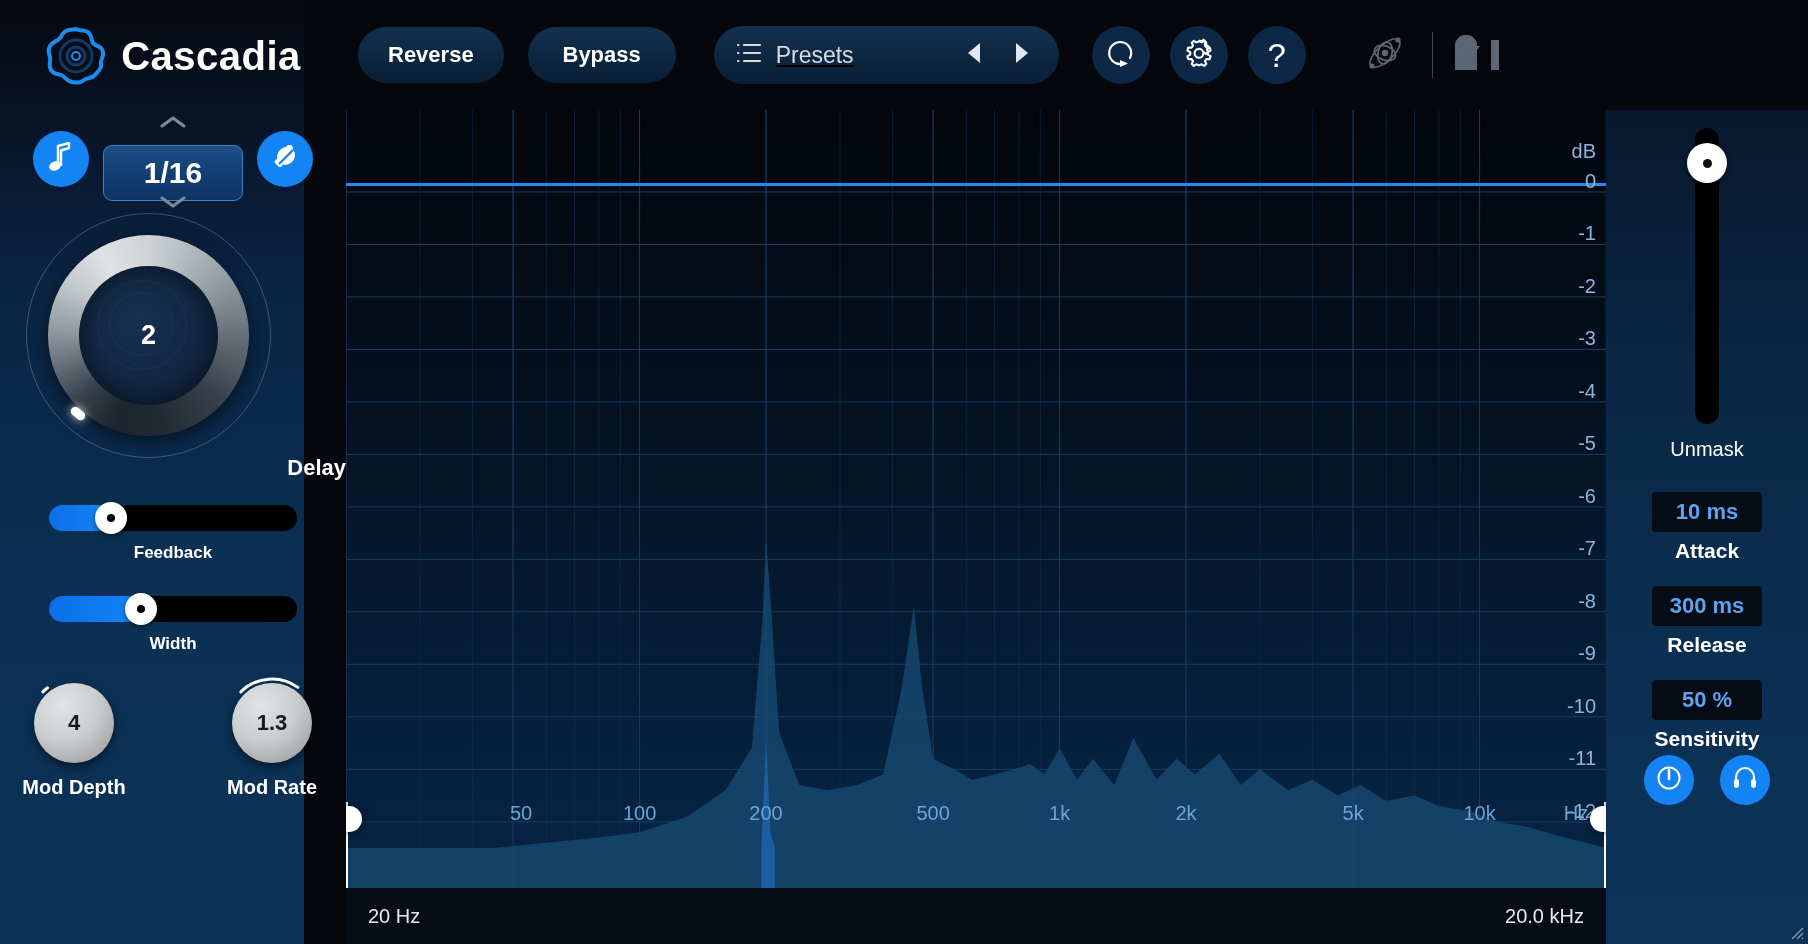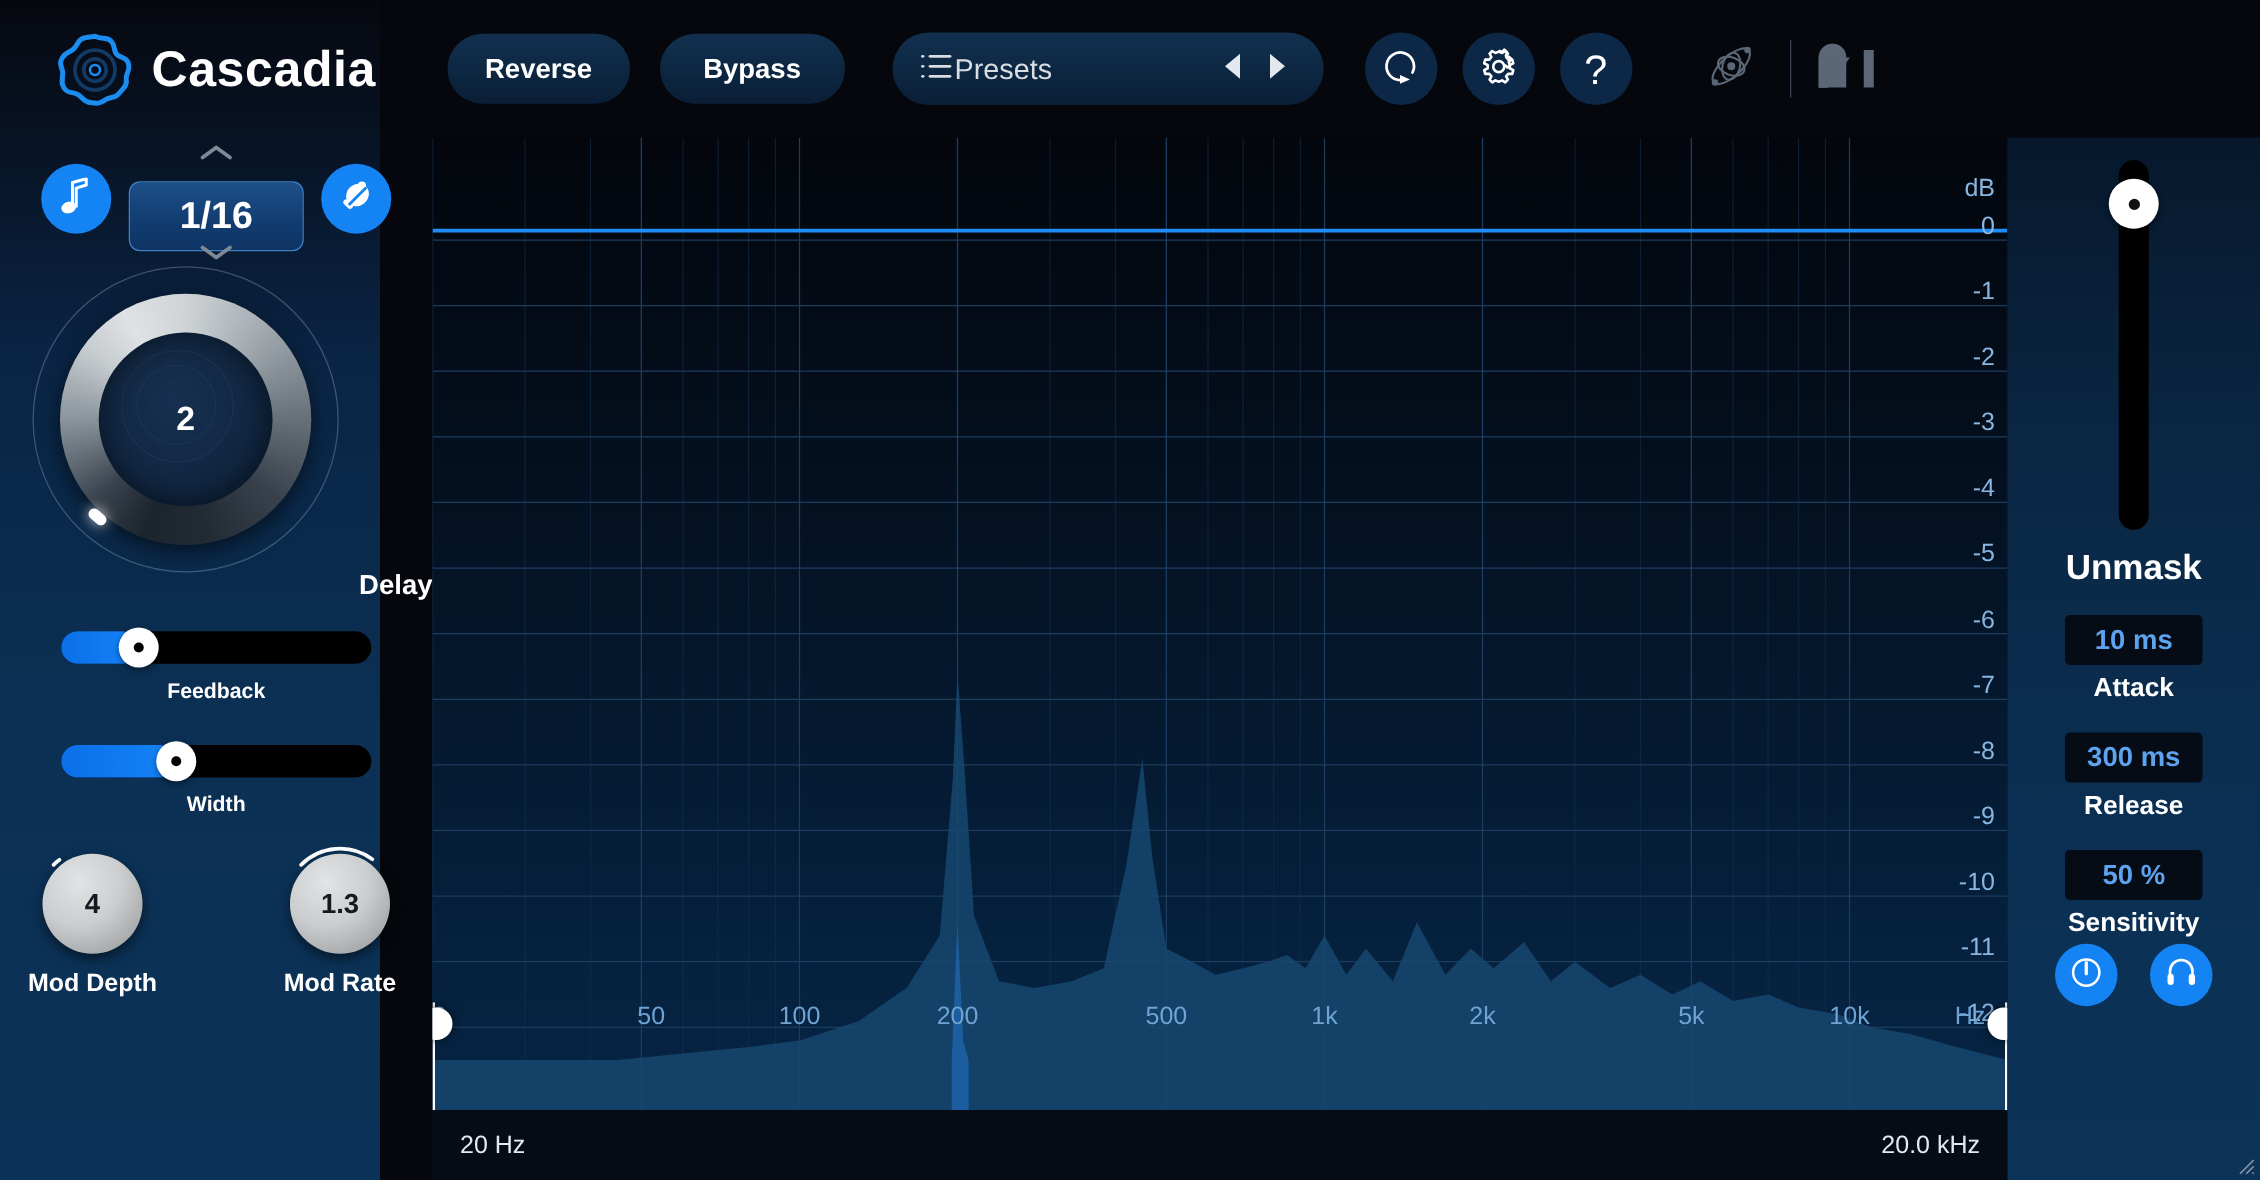--- a/index.html
+++ b/index.html
@@ -183,21 +183,21 @@
     color: #ffffff; font-size: 22px; font-weight: bold;
     cursor: pointer; padding: 0 30px;
   }
   .pill-reverse { margin-left: 12px; min-width: 145px; }
   .pill-solo { margin-left: 24px; min-width: 160px; }
   .pill-bypass { margin-left: 24px; min-width: 148px; }
   .presets-pill {
     margin-left: 38px; width: 345px; height: 58px; border-radius: 29px;
     background: linear-gradient(180deg, #12304f 0%, #0d2843 48%, #0a1e36 100%);
     display: flex; align-items: center; cursor: pointer;
-    padding: 0 20px 0 22px; gap: 2px;
+    padding: 0 20px 0 22px; gap: 14px; text-decoration: underline;
   }
   .presets-label { color: #d8dde3; font-size: 23px; flex: 1; }
   .nav-arrow { cursor: pointer; padding: 0 7px; }
   .icon-circle {
     width: 58px; height: 58px; border-radius: 50%;
     background: #0c2846;
     display: flex; align-items: center; justify-content: center;
     cursor: pointer;
   }
   .ic-undo { margin-left: 33px; }
@@ -275,21 +275,21 @@
   .vslider-thumb {
     position: absolute; left: 81px; top: 0px;
     width: 40px; height: 40px; border-radius: 50%;
     background: #ffffff;
     display: flex; align-items: center; justify-content: center;
     box-shadow: 0 2px 6px rgba(0,0,0,0.5);
   }
   .vslider-thumb i { width: 9px; height: 9px; border-radius: 50%; background: #111; }
   .rp-title {
     position: absolute; left: 0; top: 328px; width: 202px;
-    text-align: center; color: #ffffff; font-size: 28px; font-weight: bold;
+    text-align: center; color: #ffffff; font-size: 20px; font-weight: normal;
   }
   .val-field {
     width: 110px; height: 40px; margin: 0 auto; border-radius: 4px;
     background: #050c16;
     display: flex; align-items: center; justify-content: center;
     color: #5ea3ef; font-size: 22px; font-weight: bold;
     cursor: pointer;
   }
   .val-cap {
     margin-top: 7px; text-align: center;

